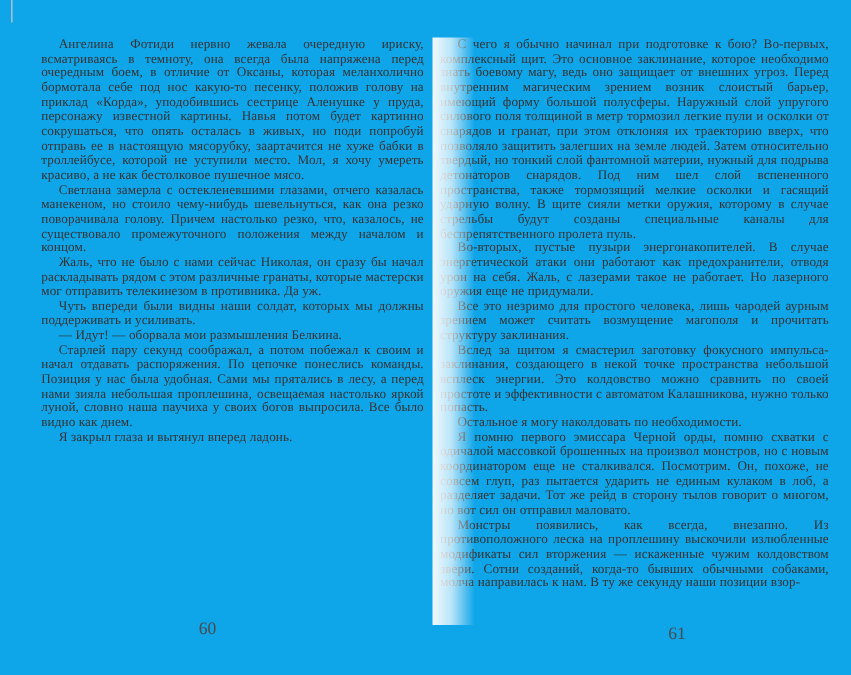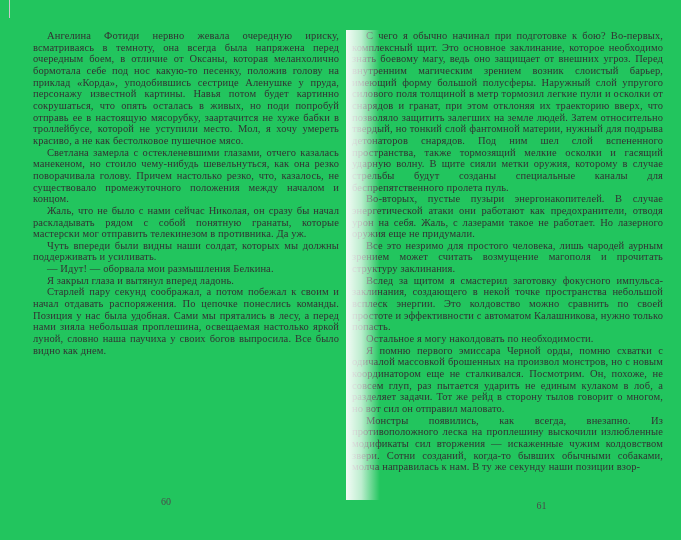--- a/index.html
+++ b/index.html
@@ -4,21 +4,21 @@
 <style>
   html, body {
     margin: 0;
     padding: 0;
     background: #ffffff;
   }
   .spread {
     position: relative;
     width: 681px;
     height: 540px;
-    background: #22c55e;
+    background: #0ea5e9;
     overflow: hidden;
   }
   .corner-mark {
     position: absolute;
     left: 9px;
     top: 0;
     width: 1px;
     height: 18px;
     background: #c9c9c9;
   }
@@ -48,41 +48,41 @@
     height: 470px;
     background: linear-gradient(to right, rgba(255,255,255,0.95) 0%, rgba(255,255,255,0.7) 45%, rgba(255,255,255,0) 100%);
     pointer-events: none;
   }
   .page-number {
     position: absolute;
     top: 466px;
     width: 100%;
     text-align: center;
     font-family: "Liberation Serif", serif;
-    font-size: 10px;
+    font-size: 14px;
     color: #4a4a4a;
   }
   .page-left  .page-number { transform: translateX(-20px); }
   .page-right .page-number { transform: translateX(34px); top: 470px; }
 </style>
 </head>
 <body>
 
 <div class="spread">
   <div class="corner-mark"></div>
 
   <section class="page page-left">
     <div class="page-text">
         <p>Ангелина Фотиди нервно жевала очередную ириску, всматриваясь в темноту, она всегда была напряжена перед очередным боем, в отличие от Оксаны, которая меланхолично бормотала себе под нос какую-то песенку, положив голову на приклад «Корда», уподобившись сестрице Аленушке у пруда, персонажу известной картины. Навья потом будет картинно сокрушаться, что опять осталась в живых, но поди попробуй отправь ее в настоящую мясорубку, заартачится не хуже бабки в троллейбусе, которой не уступили место. Мол, я хочу умереть красиво, а не как бестолковое пушечное мясо.</p>
         <p>Светлана замерла с остекленевшими глазами, отчего казалась манекеном, но стоило чему-нибудь шевельнуться, как она резко поворачивала голову. Причем настолько резко, что, казалось, не существовало промежуточного положения между началом и концом.</p>
-        <p>Жаль, что не было с нами сейчас Николая, он сразу бы начал раскладывать рядом с собой понятную гранаты, которые мастерски мог отправить телекинезом в противника. Да уж.</p>
+        <p>Жаль, что не было с нами сейчас Николая, он сразу бы начал раскладывать рядом с этом различные гранаты, которые мастерски мог отправить телекинезом в противника. Да уж.</p>
         <p>Чуть впереди были видны наши солдат, которых мы должны поддерживать и усиливать.</p>
         <p>— Идут! — оборвала мои размышления Белкина.</p>
+        <p>Старлей пару секунд соображал, а потом побежал к своим и начал отдавать распоряжения. По цепочке понеслись команды. Позиция у нас была удобная. Сами мы прятались в лесу, а перед нами зияла небольшая проплешина, освещаемая настолько яркой луной, словно наша паучиха у своих богов выпросила. Все было видно как днем.</p>
         <p>Я закрыл глаза и вытянул вперед ладонь.</p>
-        <p>Старлей пару секунд соображал, а потом побежал к своим и начал отдавать распоряжения. По цепочке понеслись команды. Позиция у нас была удобная. Сами мы прятались в лесу, а перед нами зияла небольшая проплешина, освещаемая настолько яркой луной, словно наша паучиха у своих богов выпросила. Все было видно как днем.</p>
       </div>
     <div class="page-number">60</div>
   </section>
 
   <section class="page page-right">
     <div class="page-text">
         <p>С чего я обычно начинал при подготовке к бою? Во-первых, комплексный щит. Это основное заклинание, которое необходимо знать боевому магу, ведь оно защищает от внешних угроз. Перед внутренним магическим зрением возник слоистый барьер, имеющий форму большой полусферы. Наружный слой упругого силового поля толщиной в метр тормозил легкие пули и осколки от снарядов и гранат, при этом отклоняя их траекторию вверх, что позволяло защитить залегших на земле людей. Затем относительно твердый, но тонкий слой фантомной материи, нужный для подрыва детонаторов снарядов. Под ним шел слой вспененного пространства, также тормозящий мелкие осколки и гасящий ударную волну. В щите сияли метки оружия, которому в случае стрельбы будут созданы специальные каналы для беспрепятственного пролета пуль.</p>
         <p>Во-вторых, пустые пузыри энергонакопителей. В случае энергетической атаки они работают как предохранители, отводя урон на себя. Жаль, с лазерами такое не работает. Но лазерного оружия еще не придумали.</p>
         <p>Все это незримо для простого человека, лишь чародей аурным зрением может считать возмущение магополя и прочитать структуру заклинания.</p>
         <p>Вслед за щитом я смастерил заготовку фокусного импульса-заклинания, создающего в некой точке пространства небольшой всплеск энергии. Это колдовство можно сравнить по своей простоте и эффективности с автоматом Калашникова, нужно только попасть.</p>

